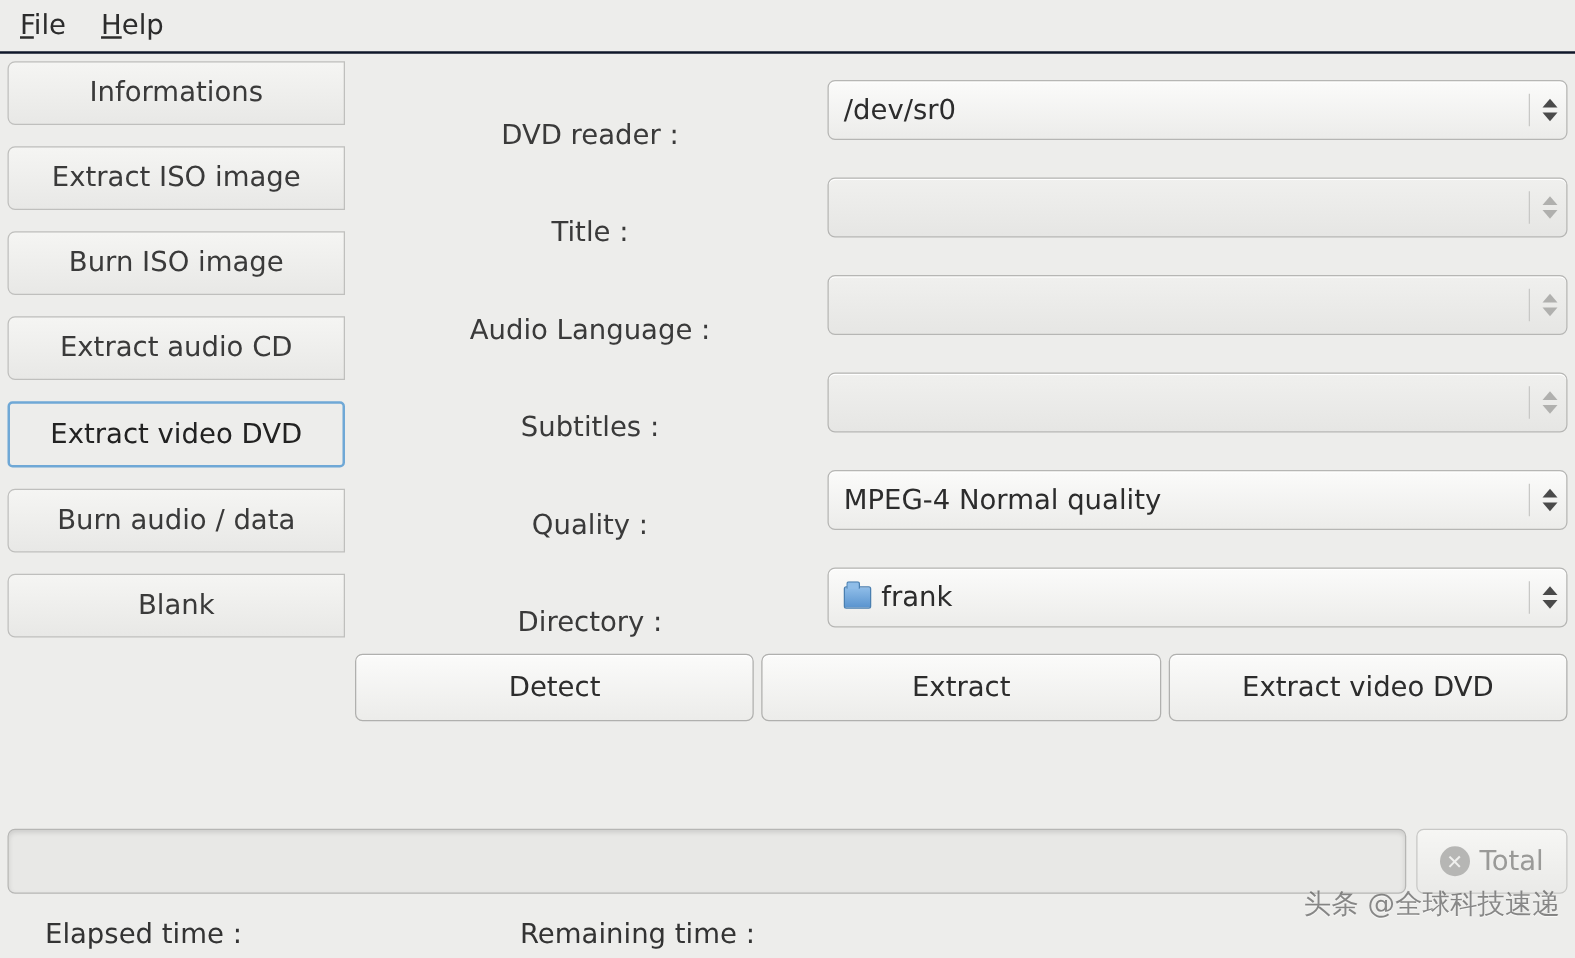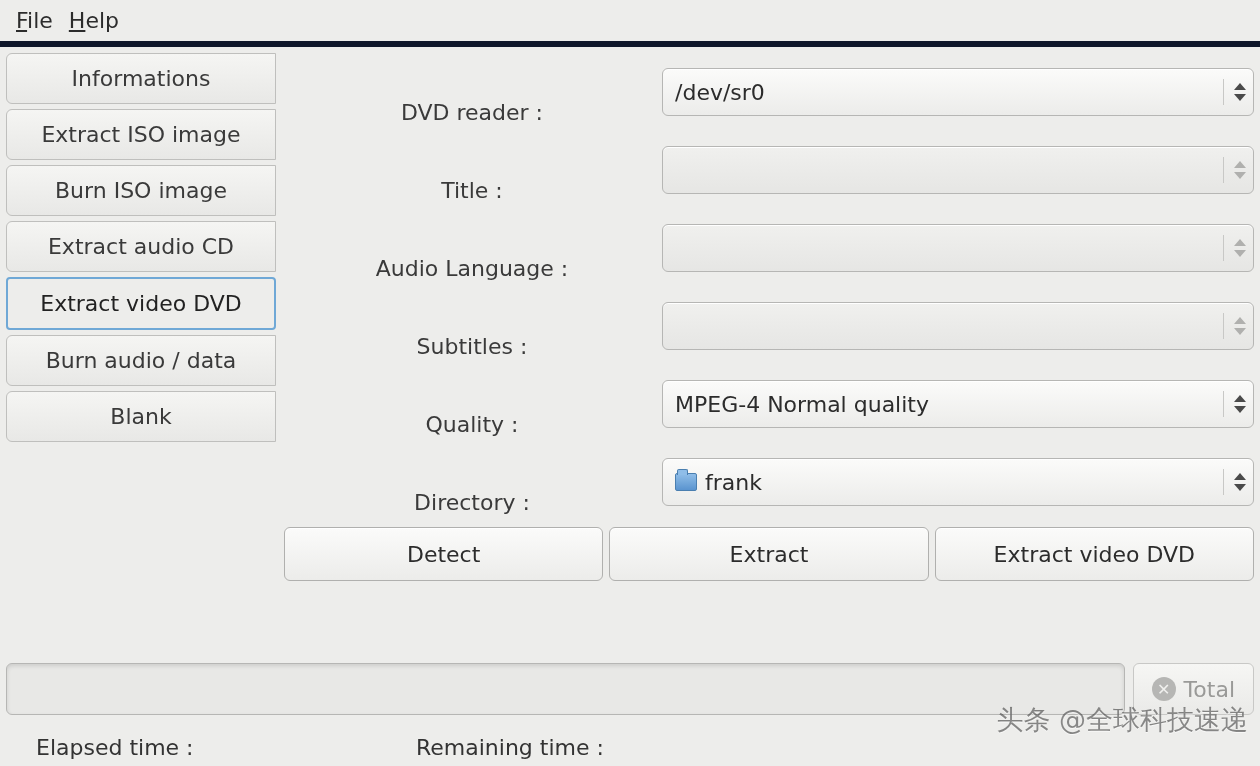--- a/index.html
+++ b/index.html
@@ -7,35 +7,35 @@
     font-family: "DejaVu Sans", "Liberation Sans", Arial, sans-serif;
     font-size: 22px;
     background: #ededeb;
     color: #2c2c2c;
     width: 1260px;
     height: 766px;
     overflow: hidden;
   }
   .menubar {
     display: flex;
-    gap: 16px;
+    gap: 28px;
     padding: 8px 16px;
-    border-bottom: 6px solid #0f172a;
+    border-bottom: 2px solid #0f172a;
   }
   .menubar-item { cursor: pointer; }
   .menubar-item .ul { text-decoration: underline; }
   .main {
     display: flex;
     padding: 6px 6px 0 6px;
   }
   .sidebar {
     width: 270px;
     display: flex;
     flex-direction: column;
-    gap: 4px;
+    gap: 16px;
   }
   .tab {
     padding: 12px 10px;
     text-align: center;
     background: linear-gradient(#f5f5f3, #e8e8e6);
     border: 1px solid #bfbfbd;
     border-radius: 6px 0 0 6px;
     margin-bottom: 1px;
     cursor: pointer;
     color: #3a3a3a;
@@ -164,21 +164,21 @@
     padding: 4px 30px 0;
     color: #333;
   }
   .status-row > div:nth-child(1){ flex:0 0 380px; }
   .status-row > div:nth-child(2){ flex:0 0 420px; }
   .status-row > div:nth-child(3){ flex:1; text-align:left; }
   .watermark {
     position: absolute;
     right: 12px; bottom: 28px;
     color: rgba(0,0,0,.45);
-    font-size: 27px;
+    font-size: 22px;
     font-weight: 500;
     text-shadow: 0 1px 0 rgba(255,255,255,.6);
     pointer-events:none;
   }
 </style>
 </head>
 <body>
 
 <div class="menubar">
   <div class="menubar-item"><span class="ul">F</span><span></span><span>ile</span></div>

